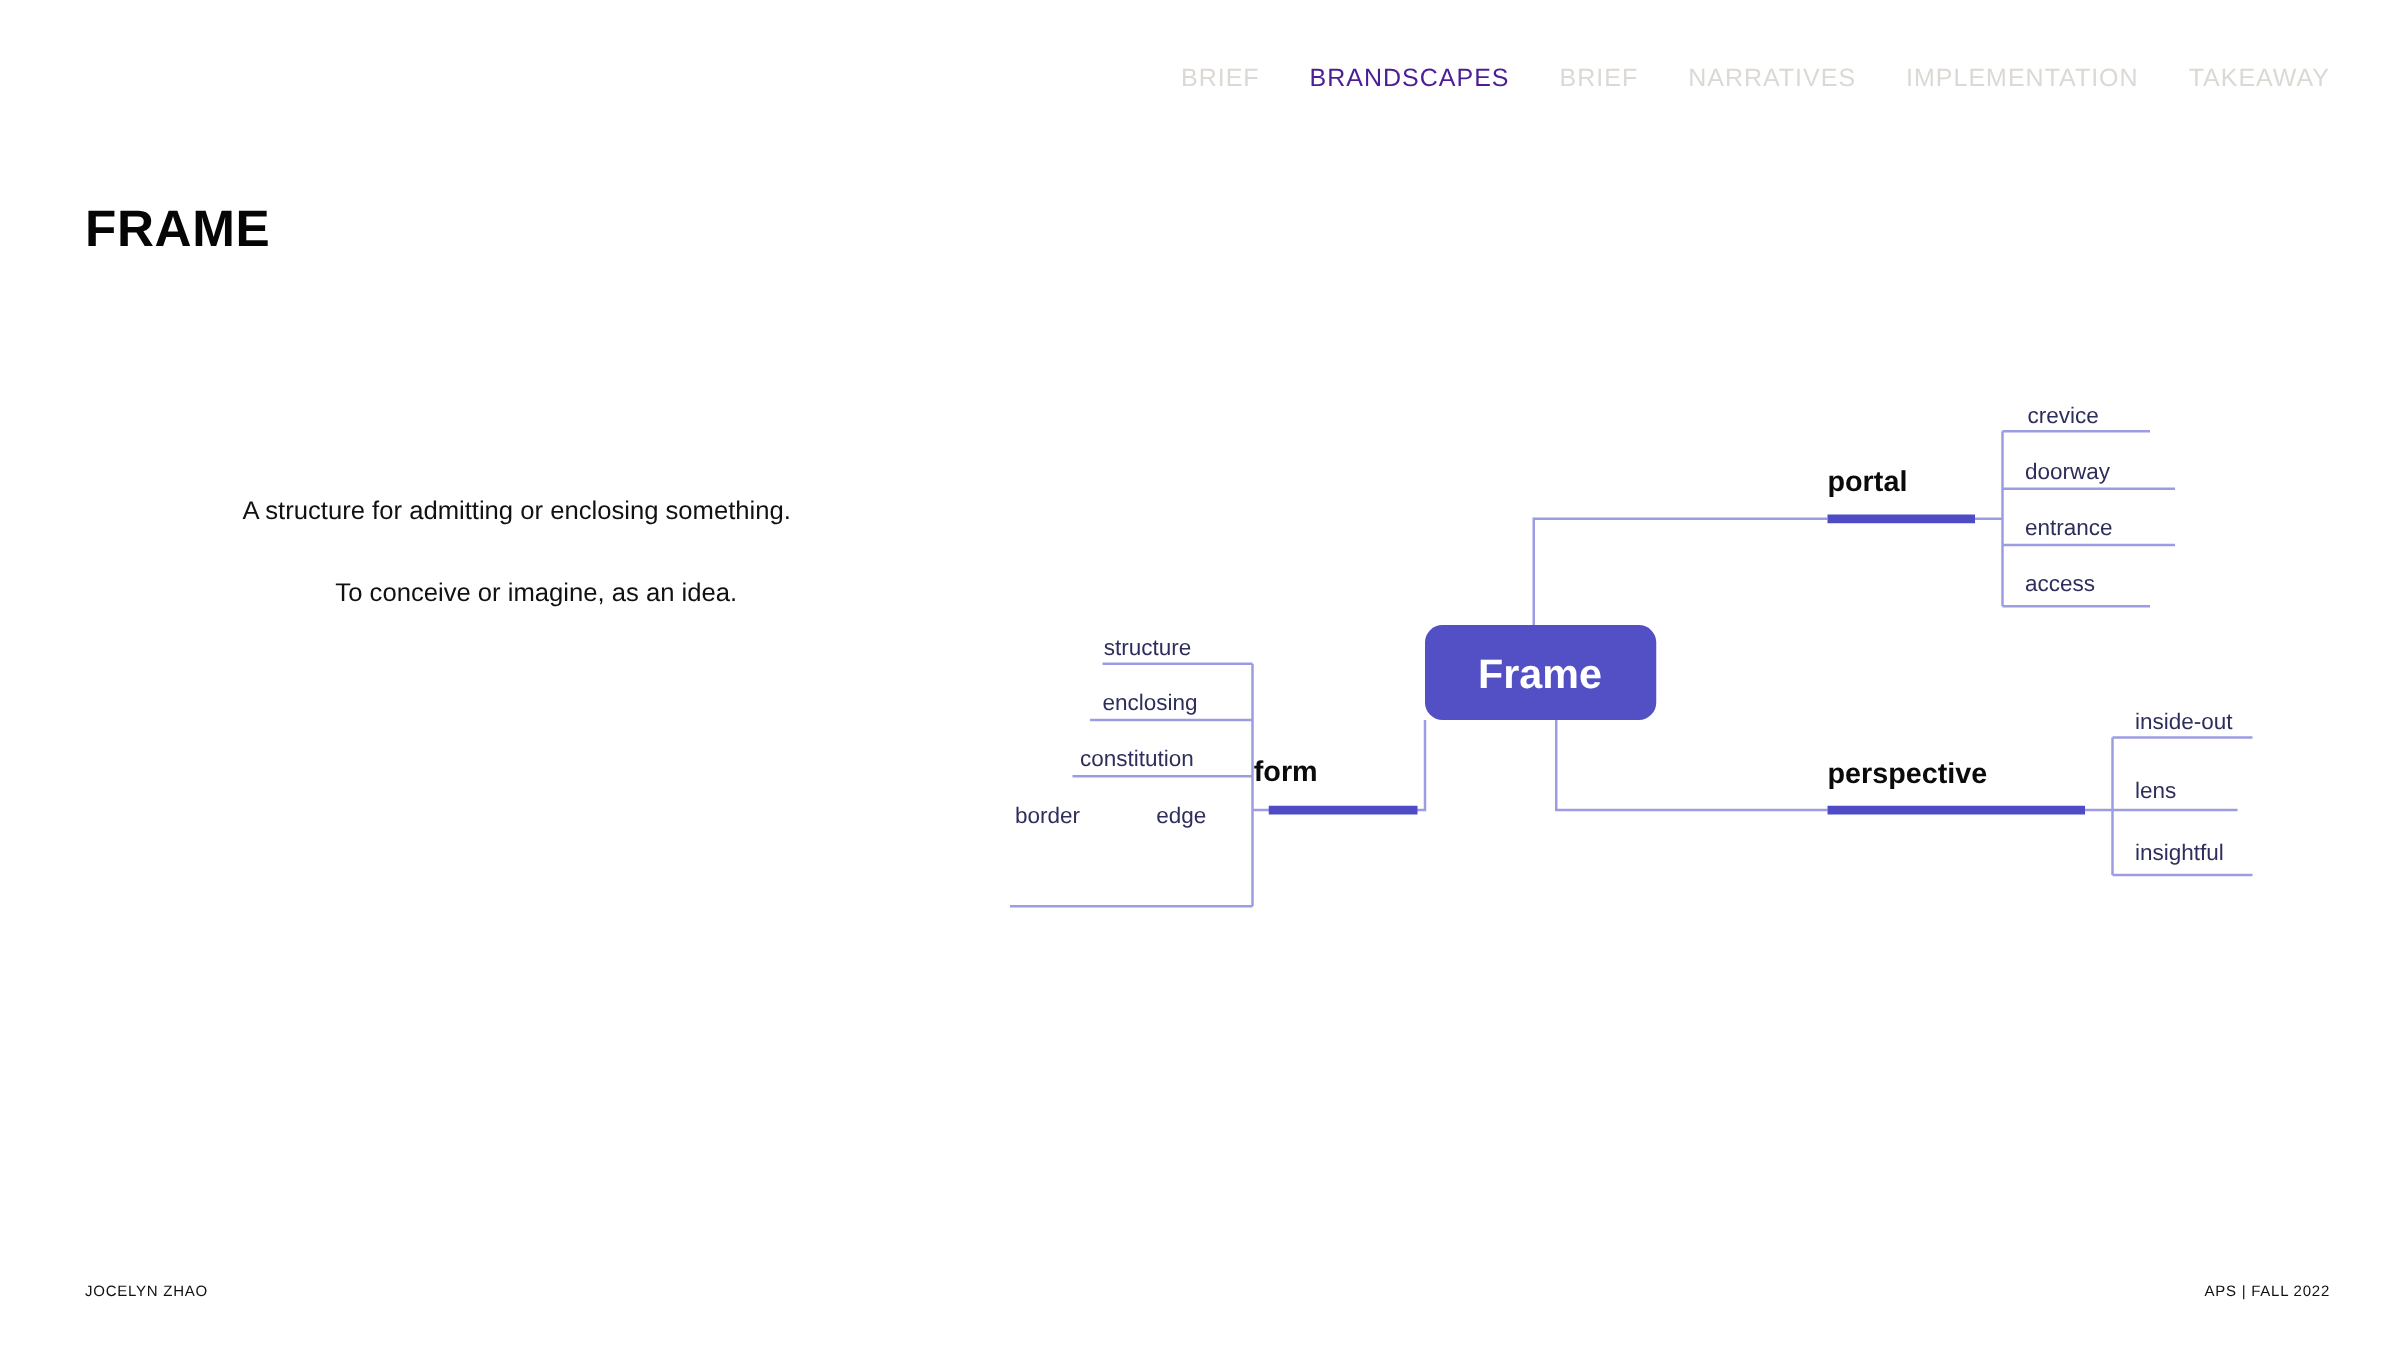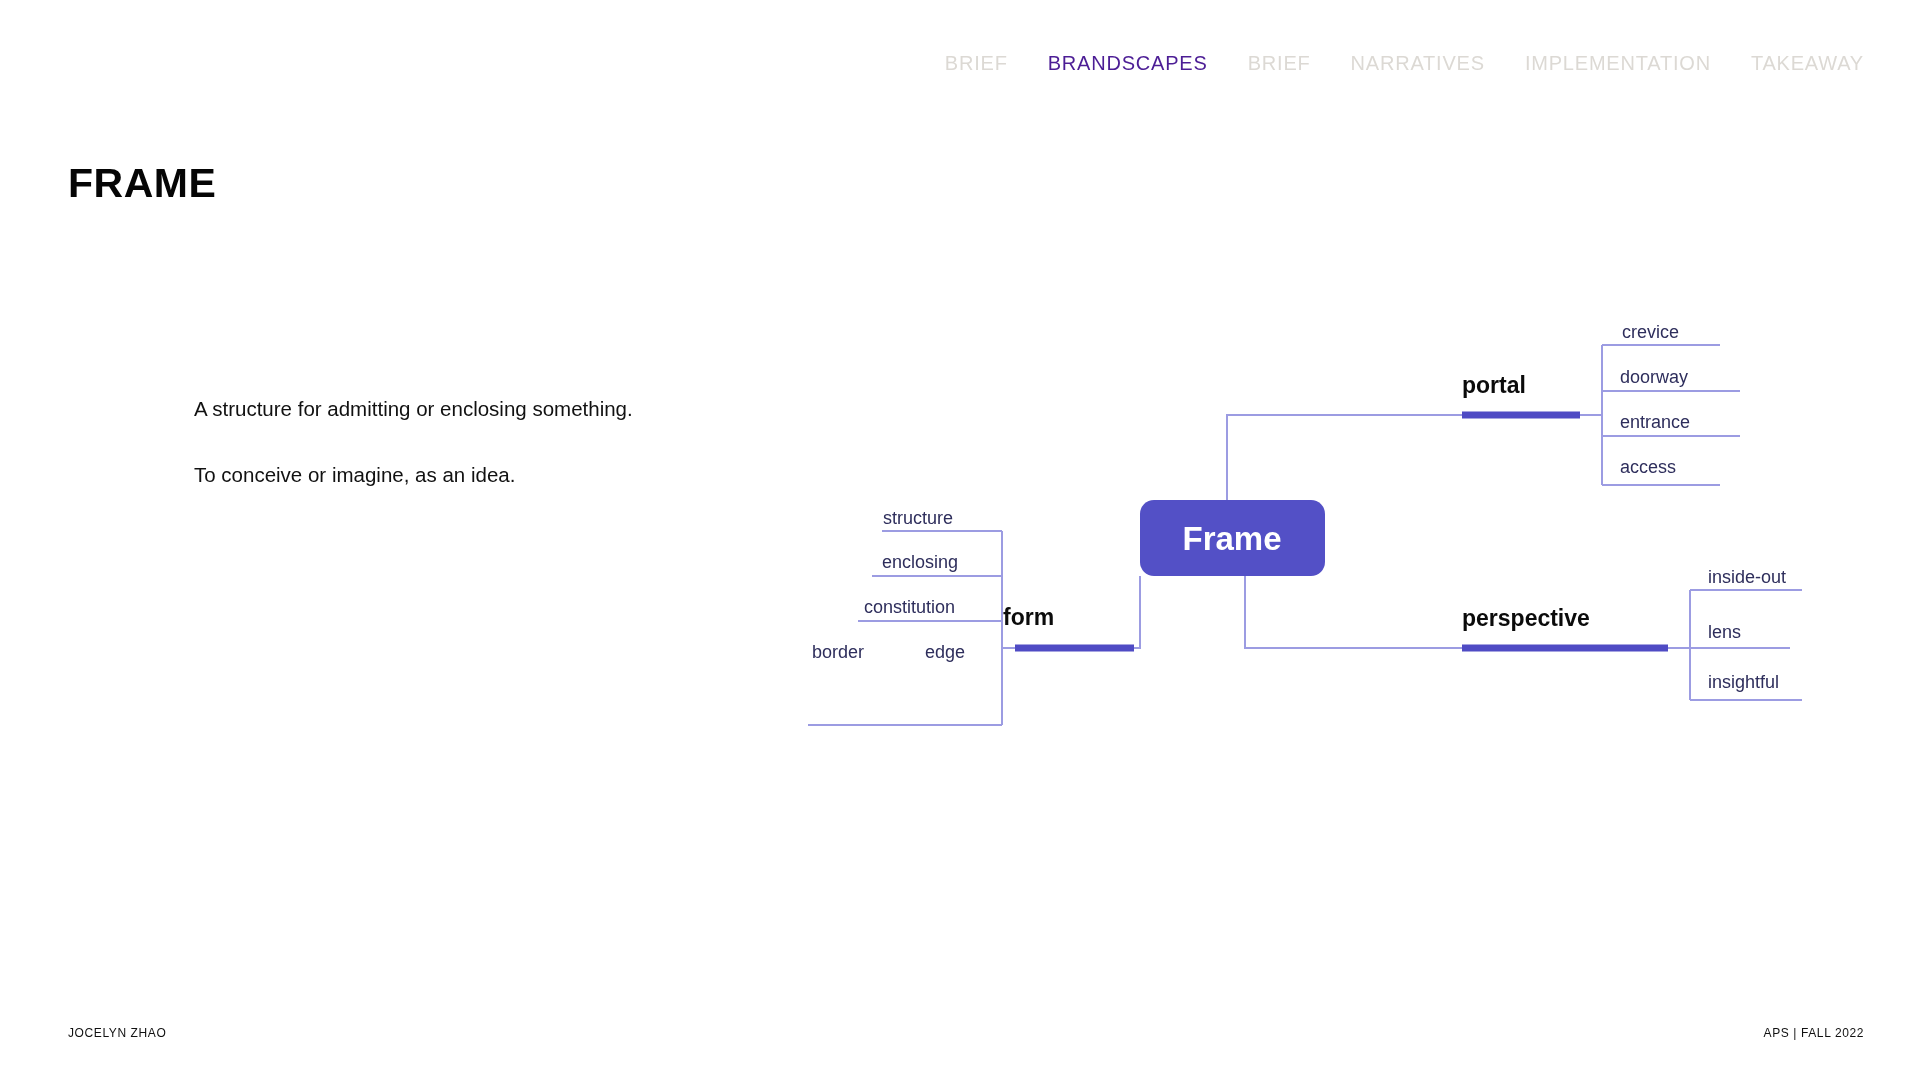--- a/index.html
+++ b/index.html
@@ -53,21 +53,21 @@
     left: 194px;
     top: 392px;
     width: 470px;
   }
   .def-para {
     font-size: 20.5px;
     line-height: 33px;
     color: #111111;
     margin-bottom: 33px;
   }
-  .def-para:last-child { margin-bottom: 16px; }
+  .def-para:last-child { margin-bottom: 16px; text-align: center; }
   .def-para b { font-weight: 400; }
 
   
   .mindmap {
     position: absolute;
     left: 790px;
     top: 288px;
     width: 1020px;
     height: 470px;
   }

